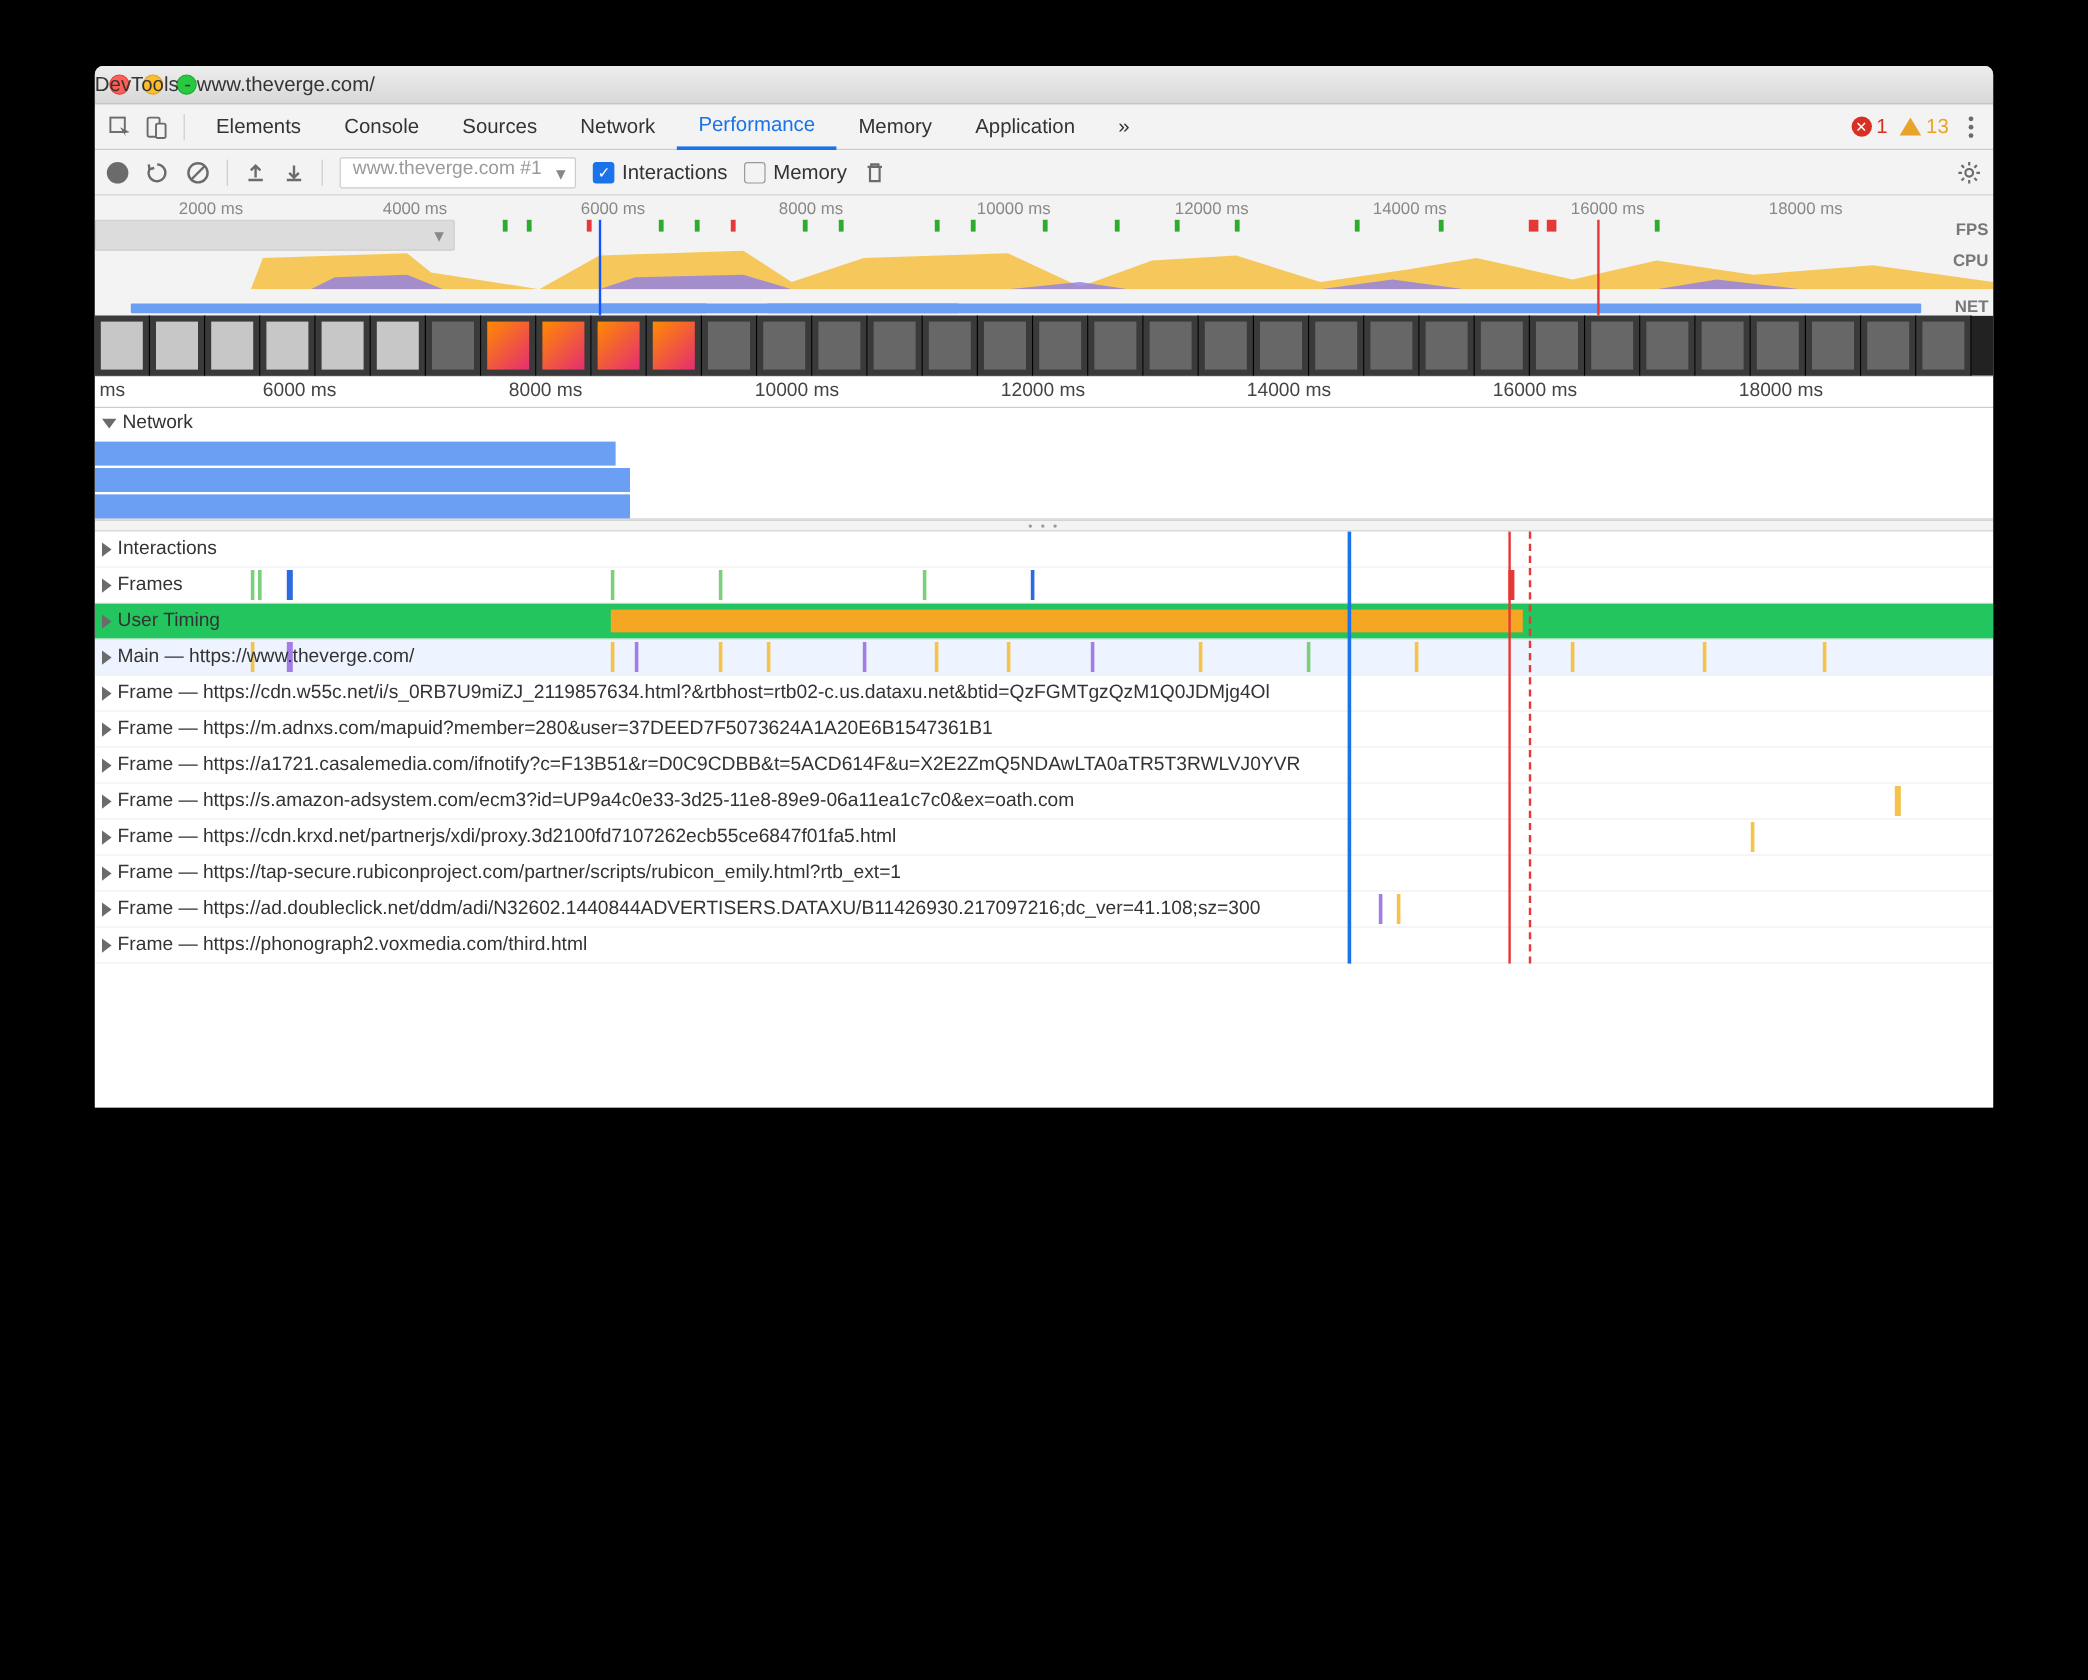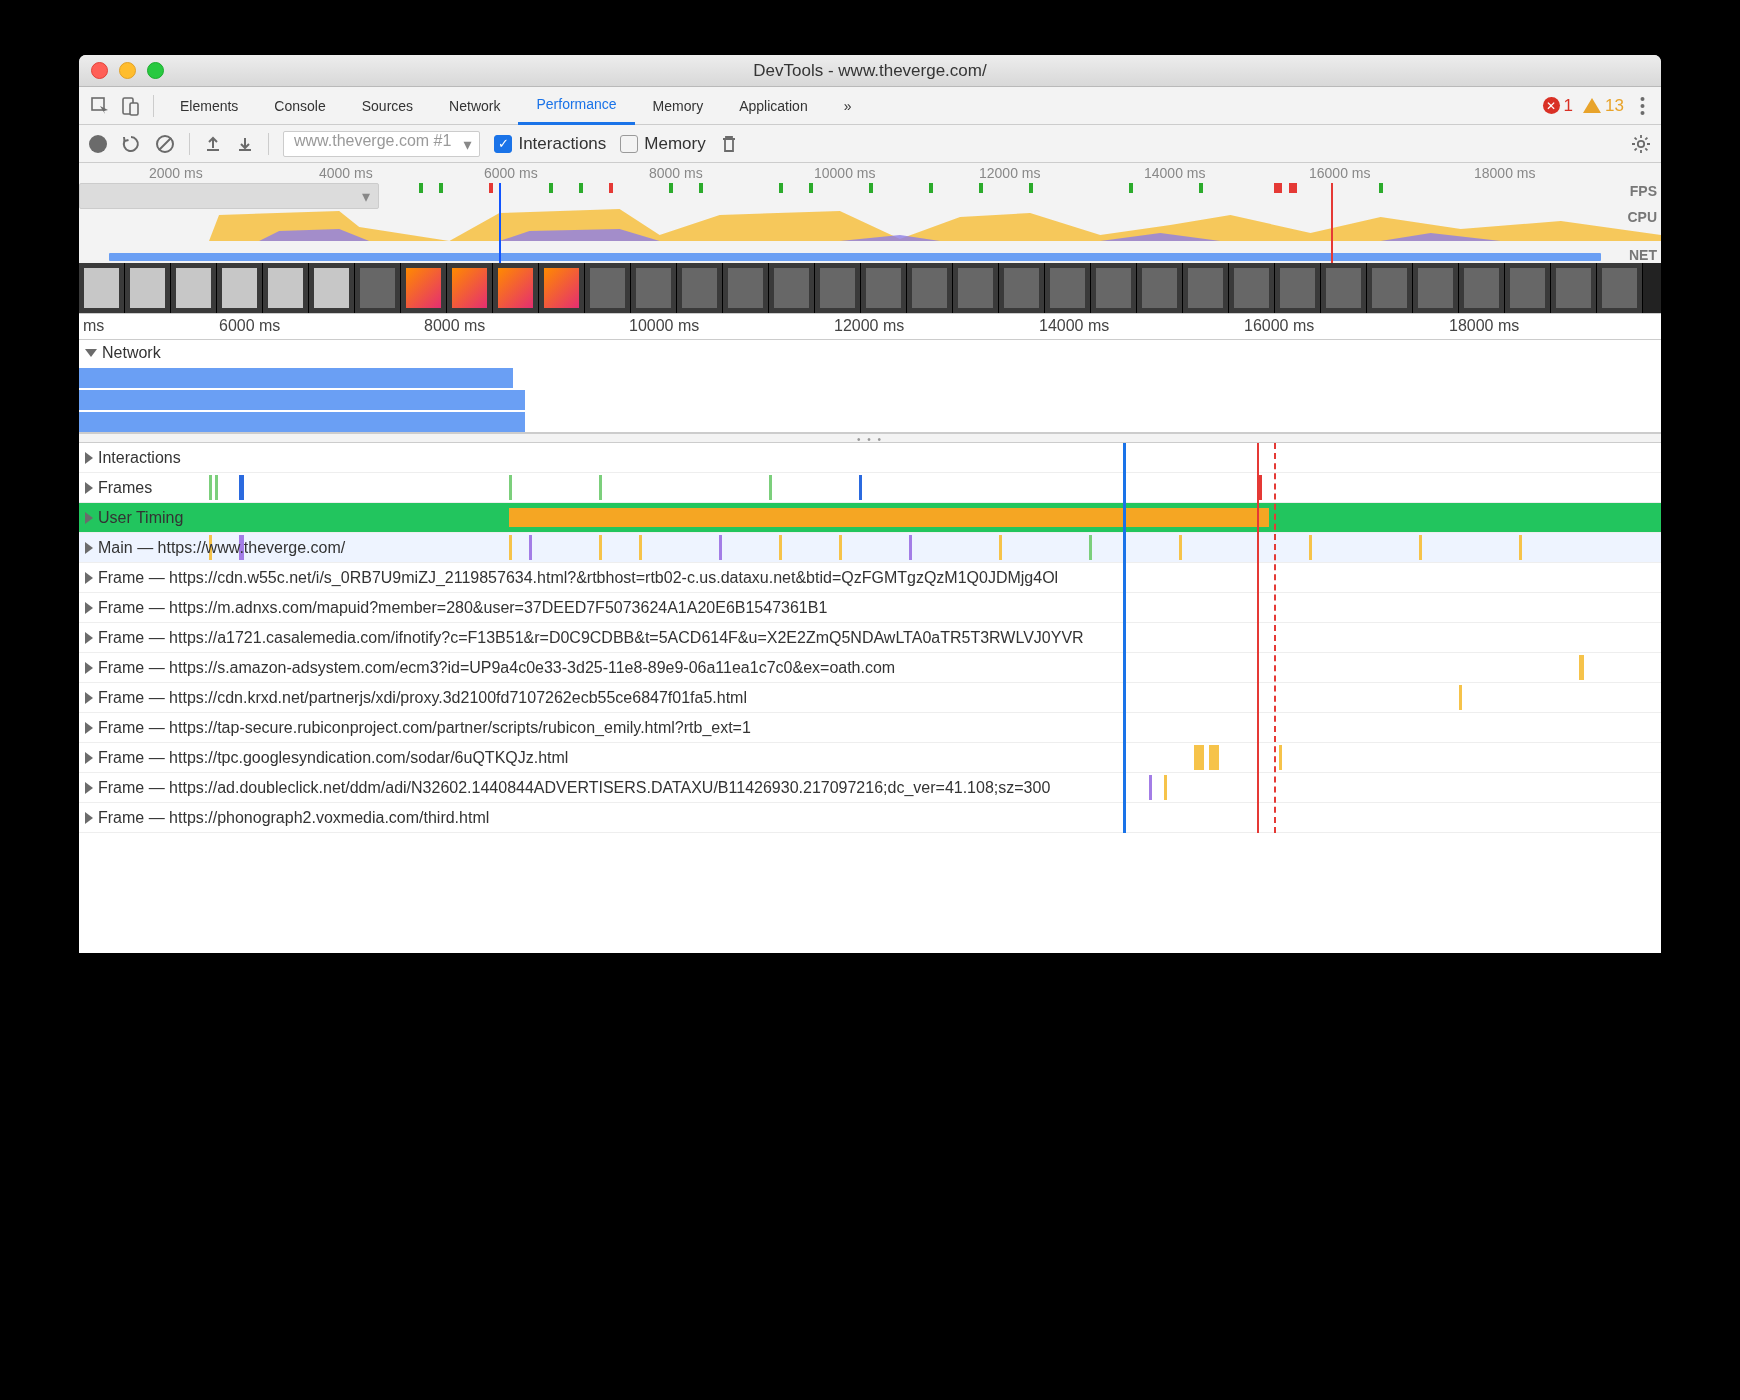--- a/index.html
+++ b/index.html
@@ -29,34 +29,34 @@
     border-bottom: 1px solid #b9b9b9;
     display: flex;
     align-items: center;
     position: relative;
   }
   .traffic { display: flex; gap: 11px; margin-left: 12px; }
   .tl { width: 17px; height: 17px; border-radius: 50%; }
   .tl.red { background:#ff5f57; border:1px solid #e14239;}
   .tl.yellow { background:#ffbd2e; border:1px solid #e1a128;}
   .tl.green { background:#28c940; border:1px solid #1bac2e;}
-  .titlebar-title { position:absolute; left:0; right:0; text-align:center; font-size:17px; color:#353535; font-weight:400;}
+  .titlebar-title { position:absolute; left:0; right:0; text-align:left; font-size:17px; color:#353535; font-weight:400;}
   
   .tabs {
     height: 38px;
     background:#f3f3f3;
     border-bottom:1px solid #ccc;
     display:flex;
     align-items:center;
     padding:0 6px;
     gap:0;
   }
   .tabs .iconbtn { width:30px; height:30px; display:flex; align-items:center; justify-content:center; color:#6b6b6b;}
   .tabs .sep { width:1px; height:22px; background:#ccc; margin:0 8px;}
-  .tab { padding:0 18px; height:38px; display:flex; align-items:center; font-size:14px; color:#333; cursor:default;}
+  .tab { padding:0 18px; height:38px; display:flex; align-items:center; font-size:17px; color:#333; cursor:default;}
   .tab.active { color:#1a73e8; border-bottom:3px solid #1a73e8; height:38px;}
   .tabs .spacer{flex:1;}
   .err { color:#d93025; font-size:17px; display:flex; align-items:center; gap:4px;}
   .warn{ color:#e8a32a; font-size:17px; display:flex; align-items:center; gap:4px; margin-left:10px;}
   .err .dot{width:17px;height:17px;border-radius:50%;background:#d93025;color:#fff;font-size:12px;display:flex;align-items:center;justify-content:center;}
   .warn .tri{width:0;height:0;border-left:9px solid transparent;border-right:9px solid transparent;border-bottom:15px solid #e8a32a;}
   .kebab{margin:0 10px 0 16px;color:#6b6b6b;}
   
   .toolbar{
     height:38px;
@@ -453,31 +453,20 @@
     </div>
     <div class="fr">
       <div class="hdr">
           <span class="tri-r"></span>
           <span>Frame — https://tap-secure.rubiconproject.com/partner/scripts/rubicon_emily.html?rtb_ext=1</span>
         </div>
     </div>
     <div class="fr">
       <div class="hdr">
           <span class="tri-r"></span>
-          <span>Frame — https://tpc.googlesyndication.com/sodar/6uQTKQJz.html</span>
-        </div>
-      <div class="bars">
-          <div class="b" style="left:1115px;background:#f6c34a;width:10px"></div>
-          <div class="b" style="left:1130px;background:#f6c34a;width:10px"></div>
-          <div class="b" style="left:1200px;background:#f6c34a"></div>
-        </div>
-    </div>
-    <div class="fr">
-      <div class="hdr">
-          <span class="tri-r"></span>
           <span>Frame — https://ad.doubleclick.net/ddm/adi/N32602.1440844ADVERTISERS.DATAXU/B11426930.217097216;dc_ver=41.108;sz=300</span>
         </div>
       <div class="bars">
           <div class="b" style="left:1070px;background:#a37de6"></div>
           <div class="b" style="left:1085px;background:#f6c34a"></div>
         </div>
     </div>
     <div class="fr">
       <div class="hdr">
           <span class="tri-r"></span>

